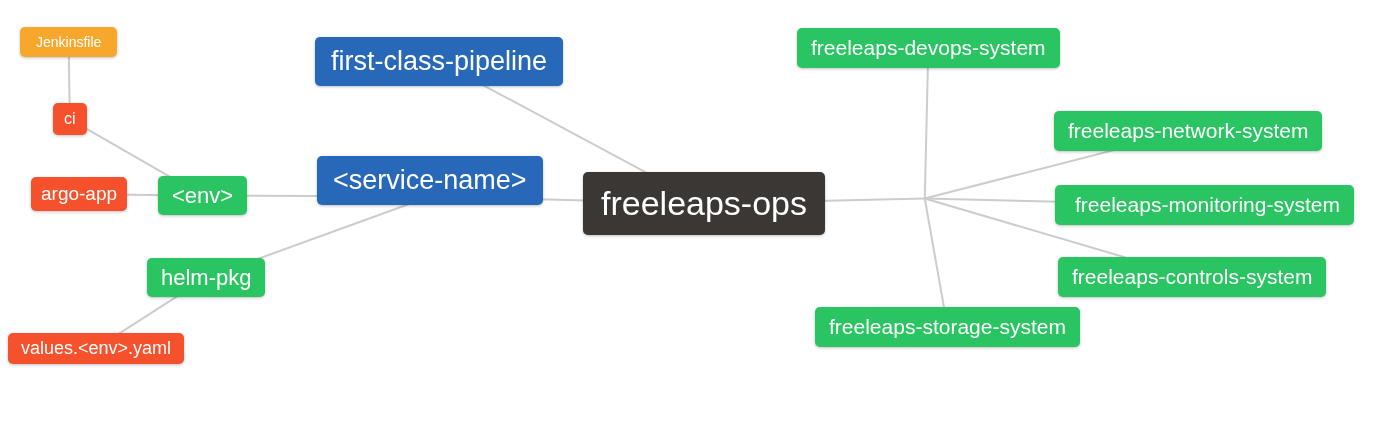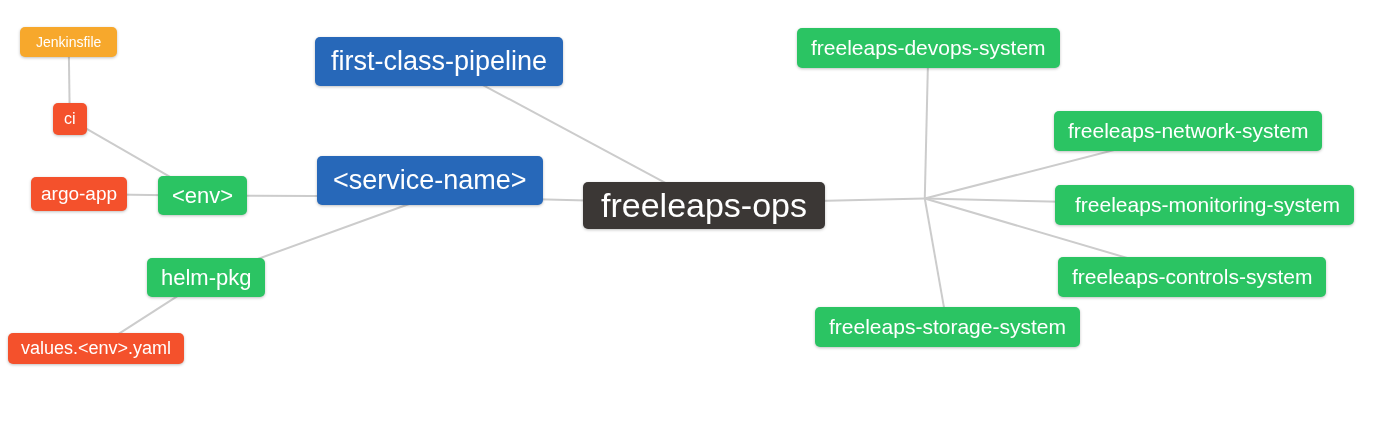--- a/index.html
+++ b/index.html
@@ -32,21 +32,21 @@
     box-shadow: 0 1px 3px rgba(0,0,0,0.25);
     cursor: pointer;
   }
   
   .t-xs     { font-size: 14px; padding: 7px 16px; }
   .t-ci     { font-size: 16px; padding: 7px 11px; }
   .t-sm     { font-size: 19px; padding: 6px 10px; }
   .t-values { font-size: 18px; padding: 5px 13px; }
   .t-md     { font-size: 22px; padding: 7px 14px; }
   .t-lg     { font-size: 27px; padding: 9px 16px; }
-  .t-xl     { font-size: 34px; padding: 4px 18px; margin-top: 10px; }
+  .t-xl     { font-size: 34px; padding: 12px 18px; }
   .t-green  { font-size: 21px; padding: 8px 14px; }
 </style>
 </head>
 <body>
 
 <div id="canvas">
 
   <svg id="edges">
       <line x1="68.6875" y1="42.046875" x2="69.78125" y2="119.1953125" stroke="#CCCCCC" stroke-width="2"></line>
       <line x1="69.78125" y1="119.1953125" x2="202.5859375" y2="195.6484375" stroke="#CCCCCC" stroke-width="2"></line>

